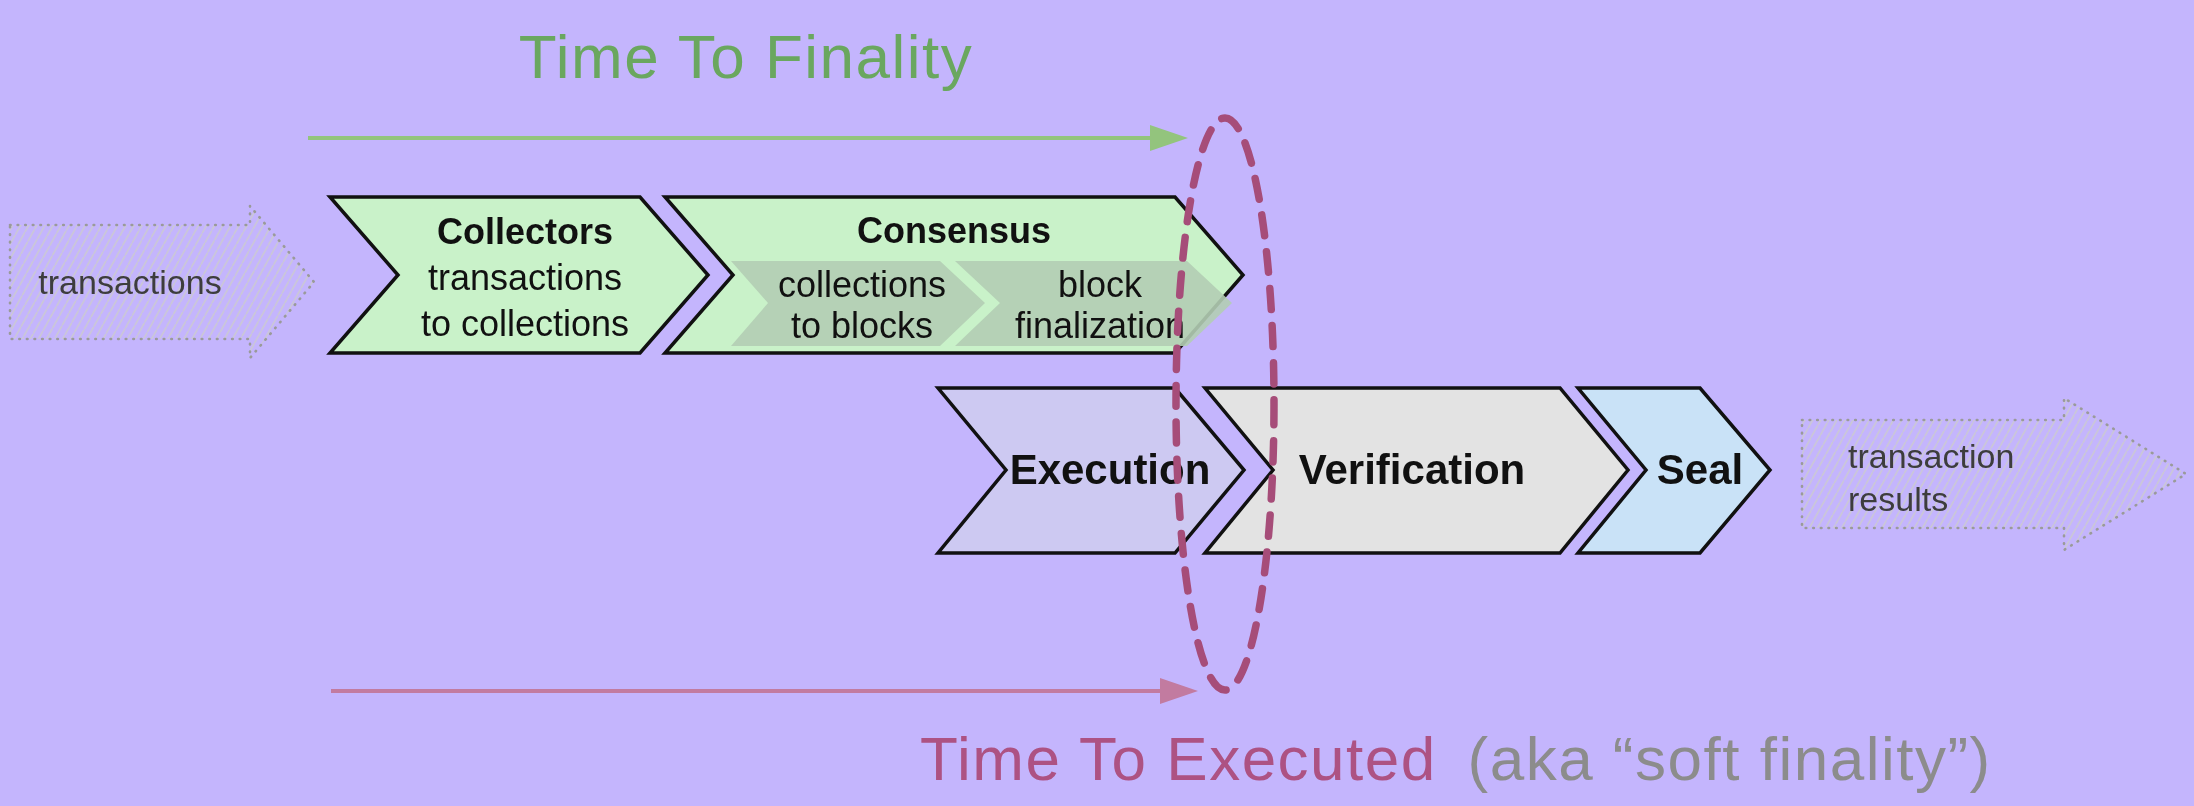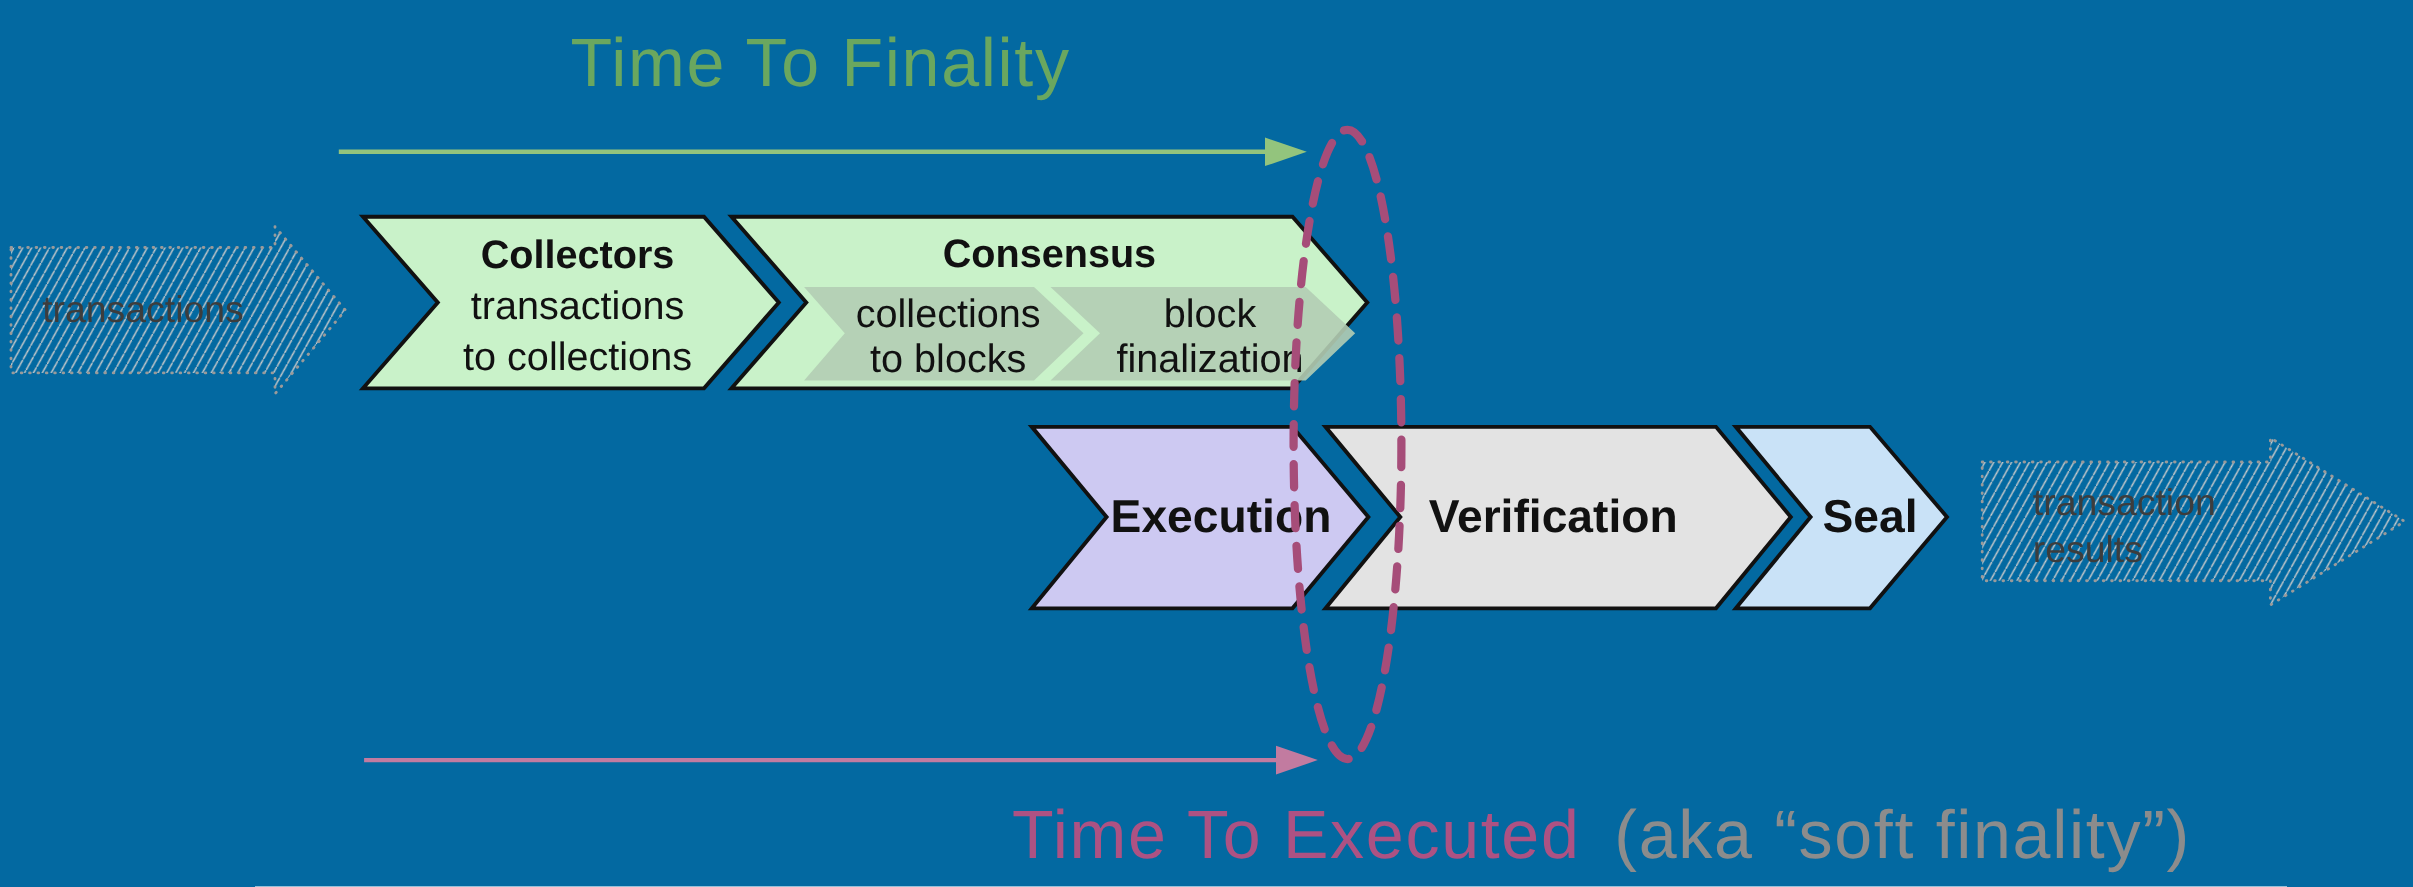--- a/index.html
+++ b/index.html
@@ -1,16 +1,16 @@
 <!DOCTYPE html>
 <html><head>
 <meta charset="utf-8">
 <style>
   html,body { margin:0; padding:0; background:#ffffff; }
-  .canvas { position:relative; width:2194px; height:806px; background:#0369a1; overflow:hidden; }
+  .canvas { position:relative; width:2194px; height:806px; background:#c4b5fd; overflow:hidden; }
   svg { display:block; }
   text { font-family:"Liberation Sans", sans-serif; }
   .t-thin  { font-weight:300; letter-spacing:1.5px; }
   .t-stage { font-size:36px; fill:#111111; }
   .t-stage-b { font-size:36px; font-weight:bold; fill:#111111; }
   .t-stage2-b { font-size:42px; font-weight:bold; fill:#111111; }
   .t-sketch { font-size:34px; fill:#3d3d3d; }
   .t-big { font-size:62px; }
 </style>
 </head>

